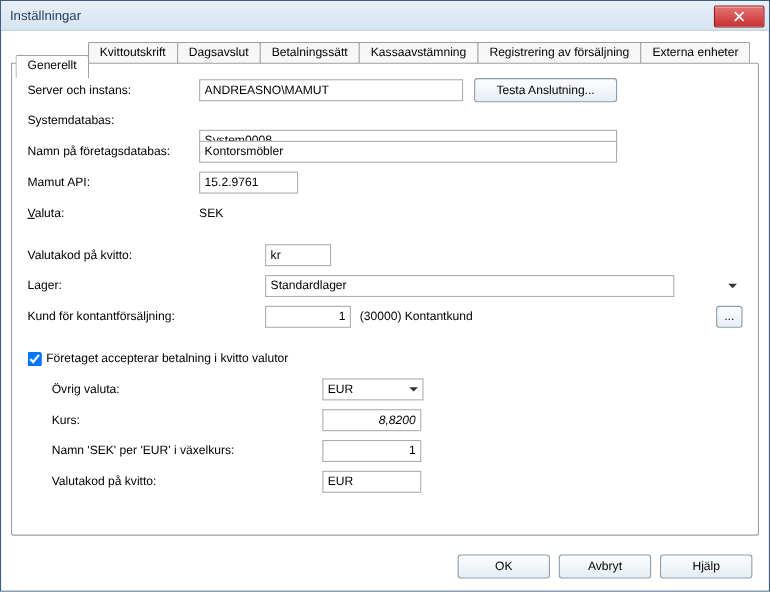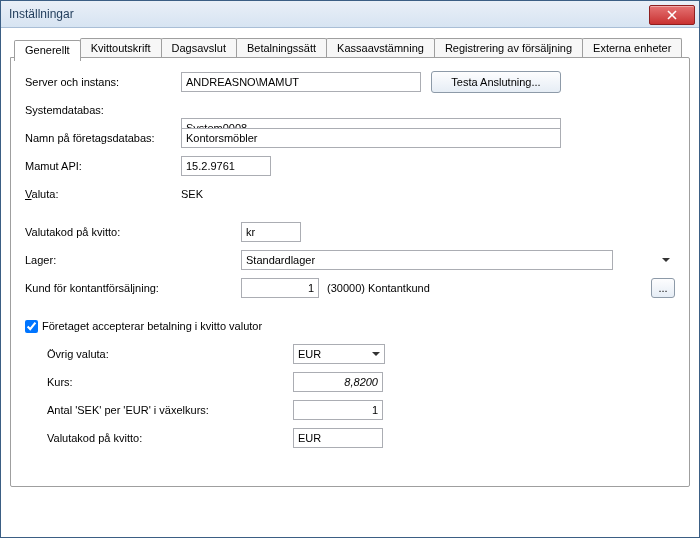--- a/index.html
+++ b/index.html
@@ -65,21 +65,21 @@
     background: #f7f7f7;
     font-size: 11px;
     color: #000;
     position: relative;
     top: 1px;
     margin-right: -1px;
     border-radius: 2px 2px 0 0;
   }
   .tab.active {
     background: #fff;
-    top: 4px;
+    top: 14px;
     padding-bottom: 5px;
     z-index: 2;
   }
 
   .tab-panel {
     border: 1px solid #9f9f9f;
     height: 430px;
     background: #fff;
     position: relative;
     box-sizing: border-box;
@@ -271,27 +271,32 @@
             </select>
           </span>
         </div>
 
         <div class="row sub-indent">
           <span class="lbl">Kurs:</span>
           <input class="txt" style="width: 90px; text-align: right; font-style: italic;" value="8,8200">
         </div>
 
         <div class="row sub-indent">
-          <span class="lbl">Antal 'SEK' per 'EUR' i växelkurs:</span>
+          <span class="lbl">Namn 'SEK' per 'EUR' i växelkurs:</span>
           <input class="txt" style="width: 90px; text-align: right;" value="1">
         </div>
 
         <div class="row sub-indent">
           <span class="lbl">Valutakod på kvitto:</span>
           <input class="txt" style="width: 90px;" value="EUR">
         </div>
 
       </div>
     </div>
 
+    <div class="footer">
+      <button class="btn"><span>OK</span></button>
+      <button class="btn"><span>Avbryt</span></button>
+      <button class="btn"><span><span class="ul">H</span><span>jälp</span></span></button>
+    </div>
 
   </div>
 </div>
 
 </body></html>

